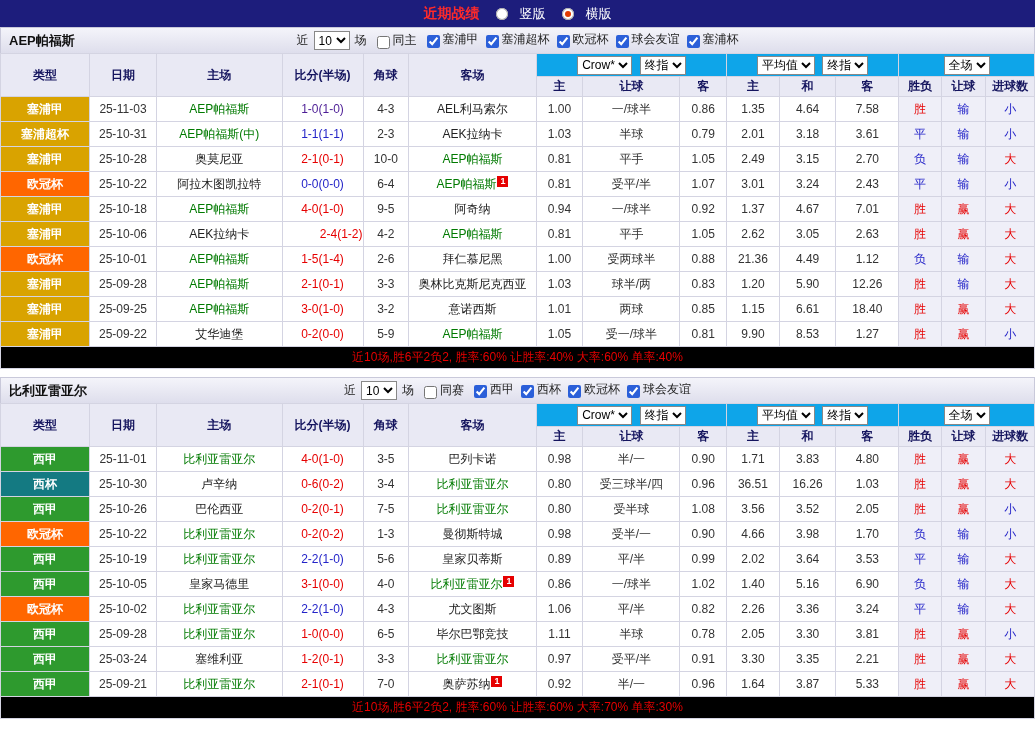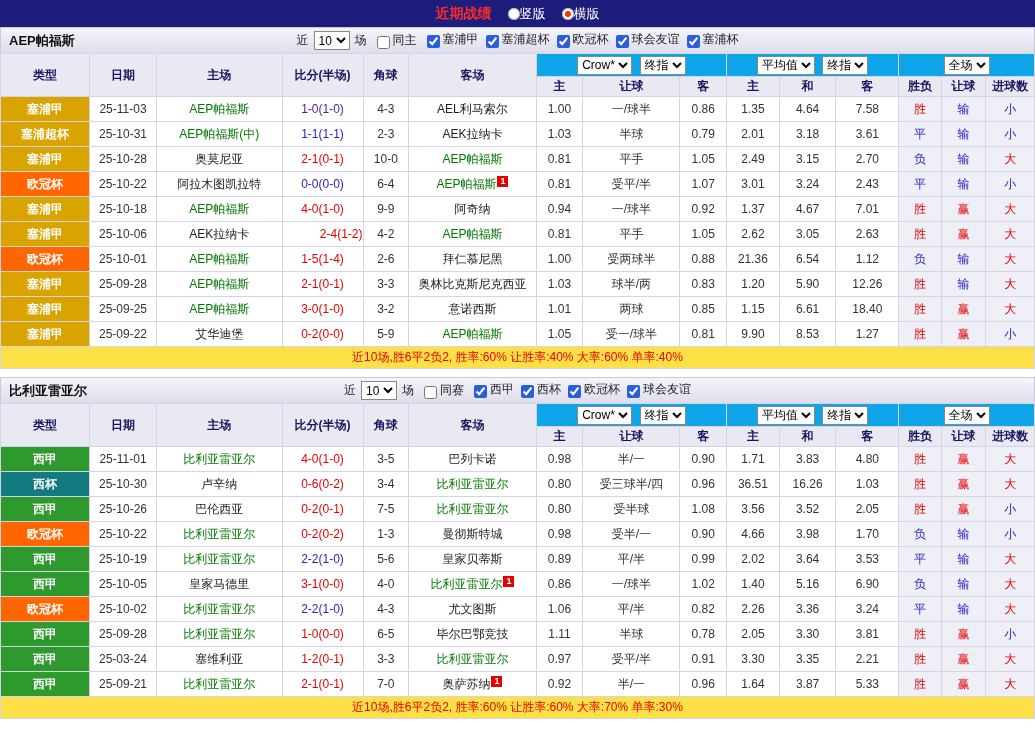--- a/index.html
+++ b/index.html
@@ -7,21 +7,21 @@
   body {
     width:1035px; min-height:731px; background:#fff; color:#222;
     font-family:"Liberation Sans","DejaVu Sans",sans-serif; font-size:12px;
   }
   
   .titlebar {
     height:27px; background:#1D1D7C; display:flex; align-items:center;
     justify-content:center; gap:16px;
   }
   .page-title { color:#FF2A2A; font-weight:bold; font-size:14px; }
-  .radio-opt { display:inline-flex; align-items:center; gap:0; color:#fff; font-size:13px; cursor:pointer; }
+  .radio-opt { display:inline-flex; align-items:center; gap:12px; color:#fff; font-size:13px; cursor:pointer; }
   .rdot { width:12px; height:12px; border-radius:50%; background:#fff; display:inline-block; position:relative; box-shadow:inset 0 0 0 1px #aaa; }
   .rdot.checked::after { content:""; position:absolute; left:3px; top:3px; width:6px; height:6px; border-radius:50%; background:#E23B00; }
 
   
   section + section { margin-top:8px; }
   .sec-head {
     position:relative; height:26px; background:linear-gradient(#F4F4FA,#DEDEEC);
     border:1px solid #C9C9DA; border-bottom:0; display:flex; align-items:center;
     justify-content:center;
   }
@@ -39,21 +39,21 @@
   tbody td { height:25px; background:#fff; }
   td.tint { background:#EFEFF8; }
   td.league { color:#fff; font-weight:bold; }
   td.num { color:#333; }
   .team { cursor:pointer; }
   .team.focus { color:var(--focus,#007A00); }
   sup.rc {
     display:inline-block; background:#E60000; color:#fff; font-size:9px; font-weight:bold;
     line-height:11px; width:11px; height:11px; margin-left:1px; vertical-align:top;
   }
-  tfoot td { height:22px; color:var(--pos,#E60000); background:#fde047; }
+  tfoot td { height:22px; color:var(--pos,#E60000); background:#000000; }
 </style>
 </head>
 <body>
 
 <div class="titlebar">
   <span class="page-title">近期战绩</span>
   <span class="radio-opt">
     <span class="rdot"></span>
     <span>竖版</span>
   </span>
@@ -209,21 +209,21 @@
           <td class="num">2.43</td>
           <td class="tint" style="color: rgb(36, 36, 200);">平</td>
           <td class="tint" style="color: rgb(36, 36, 200);">输</td>
           <td class="tint" style="color: rgb(36, 36, 200);">小</td>
         </tr>
         <tr>
           <td class="league" style="background: rgb(217, 163, 0);">塞浦甲</td>
           <td class="num">25-10-18</td>
           <td><span class="team focus">AEP帕福斯</span></td>
           <td style="color: rgb(230, 0, 0);">4-0(1-0)</td>
-          <td class="num">9-9</td>
+          <td class="num">9-5</td>
           <td><span class="team">阿奇纳</span></td>
           <td class="num">0.94</td>
           <td class="num">一/球半</td>
           <td class="num">0.92</td>
           <td class="num">1.37</td>
           <td class="num">4.67</td>
           <td class="num">7.01</td>
           <td class="tint" style="color: rgb(230, 0, 0);">胜</td>
           <td class="tint" style="color: rgb(230, 0, 0);">赢</td>
           <td class="tint" style="color: rgb(230, 0, 0);">大</td>
@@ -249,21 +249,21 @@
           <td class="league" style="background: rgb(255, 102, 0);">欧冠杯</td>
           <td class="num">25-10-01</td>
           <td><span class="team focus">AEP帕福斯</span></td>
           <td style="color: rgb(230, 0, 0);">1-5(1-4)</td>
           <td class="num">2-6</td>
           <td><span class="team">拜仁慕尼黑</span></td>
           <td class="num">1.00</td>
           <td class="num">受两球半</td>
           <td class="num">0.88</td>
           <td class="num">21.36</td>
-          <td class="num">6.54</td>
+          <td class="num">4.49</td>
           <td class="num">1.12</td>
           <td class="tint" style="color: rgb(36, 36, 200);">负</td>
           <td class="tint" style="color: rgb(36, 36, 200);">输</td>
           <td class="tint" style="color: rgb(230, 0, 0);">大</td>
         </tr>
         <tr>
           <td class="league" style="background: rgb(217, 163, 0);">塞浦甲</td>
           <td class="num">25-09-28</td>
           <td><span class="team focus">AEP帕福斯</span></td>
           <td style="color: rgb(230, 0, 0);">2-1(0-1)</td>

